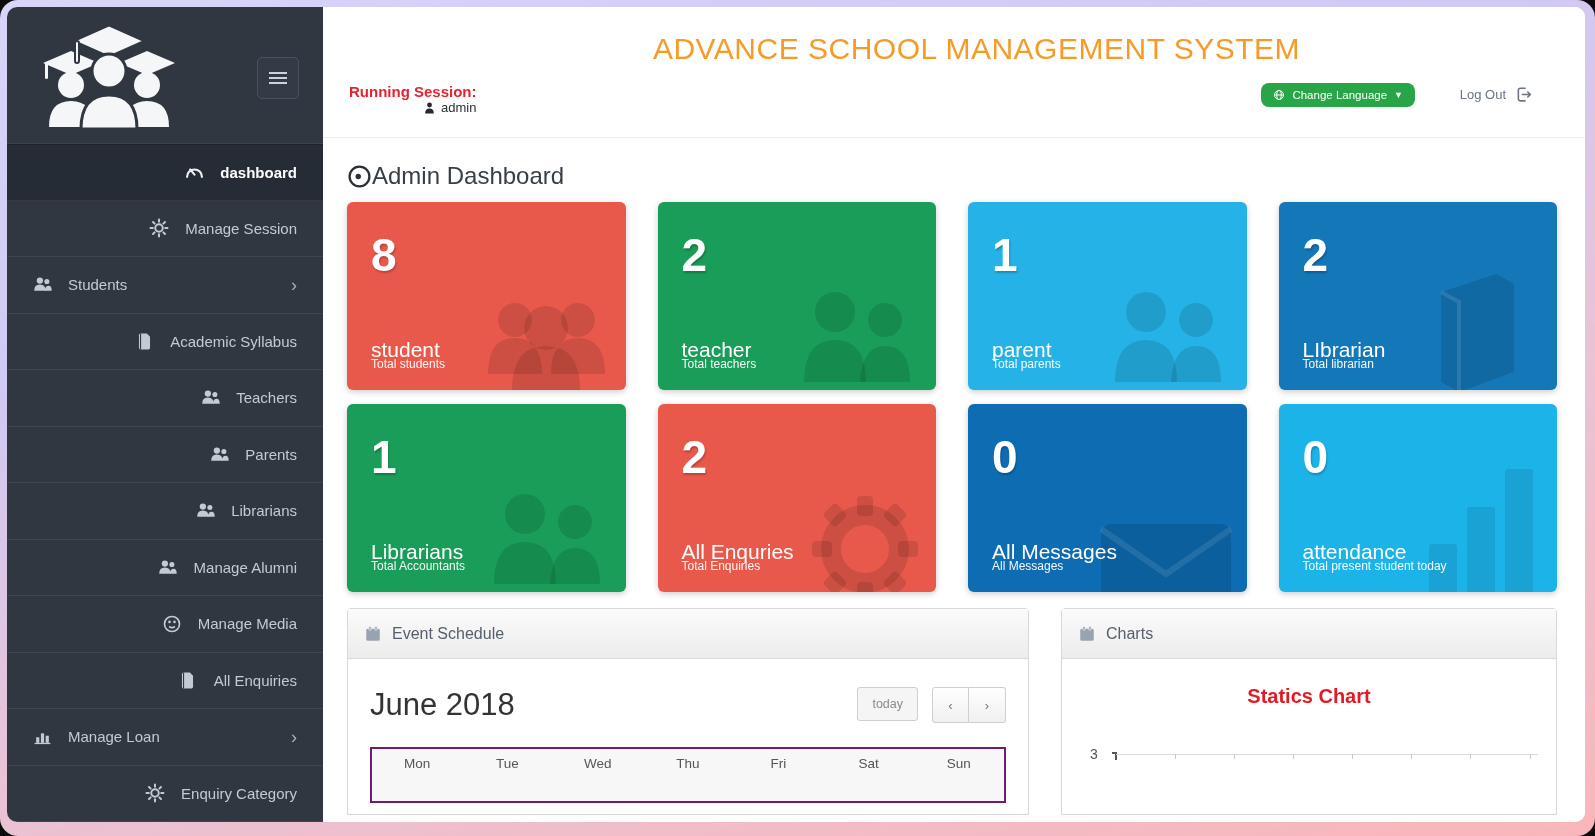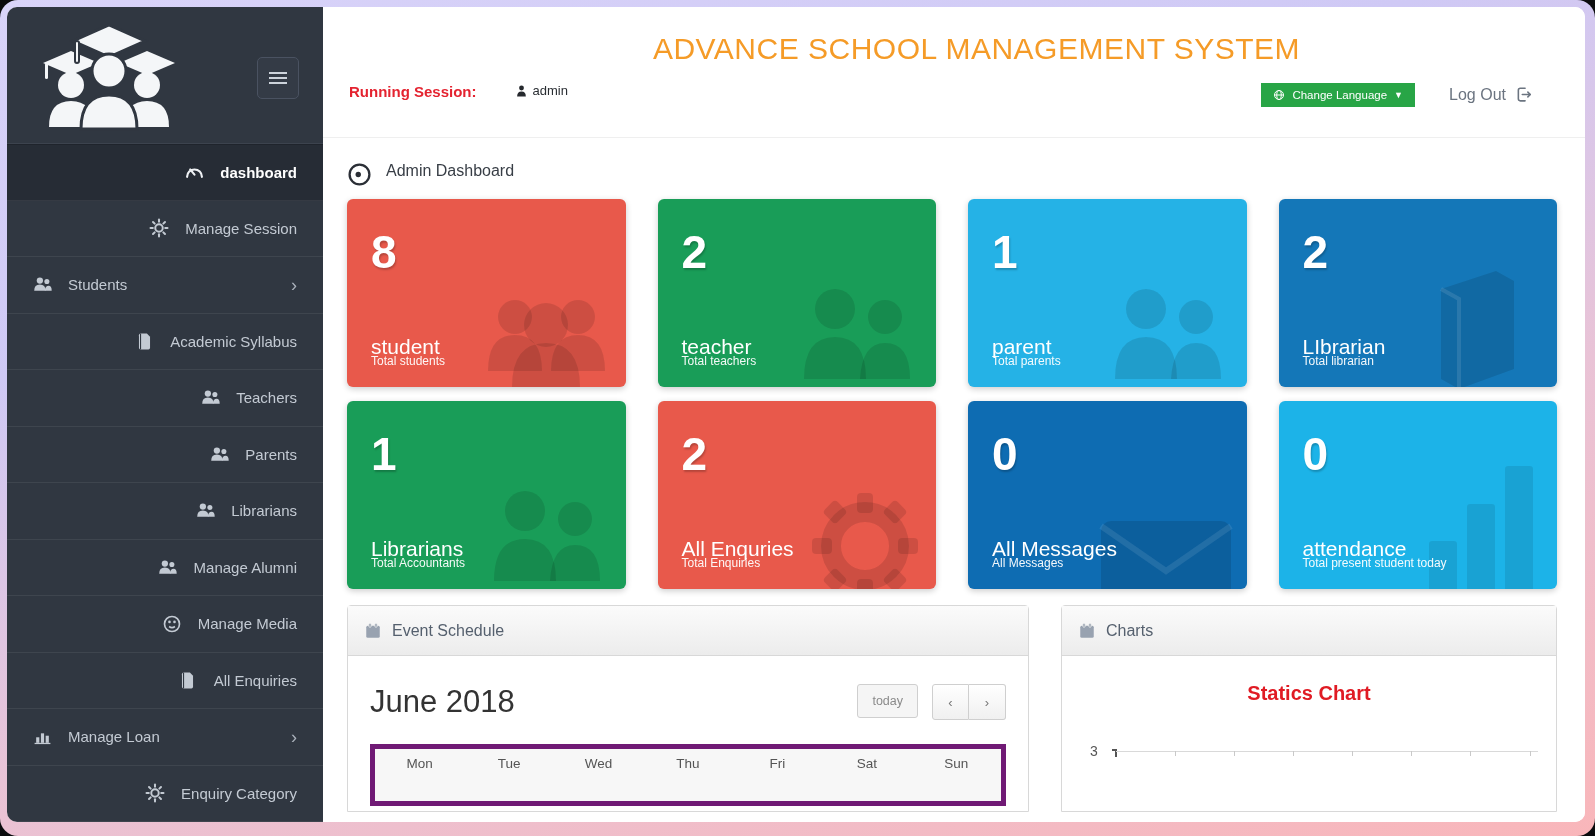--- a/index.html
+++ b/index.html
@@ -41,35 +41,35 @@
   }
   .nav-item.active { background:#262c35; color:#ffffff; font-weight:bold; border-top:1px solid #1f242c; }
   .nav-ico { width:22px; height:22px; margin-right:15px; display:inline-flex; align-items:center; justify-content:center; flex-shrink:0; }
   .nav-chev { margin-left:auto; font-size:18px; color:#aab1bb; line-height:1; }
 
   
   .main { flex:1; background:#ffffff; position:relative; overflow:hidden; }
   .main-title { text-align:center; margin-top:25px; font-size:30px; font-weight:500; letter-spacing:.5px; color:#f59b27;padding-left:45px; }
 
   .topbar { position:relative; margin-top:17px; height:30px; padding-left:26px; }
-  .session { display:inline-flex; align-items:flex-start; }
+  .session { display:inline-flex; align-items:flex-end;flex-direction:column; }
   .session-label { color:#e42330; font-weight:bold; font-size:15px; }
   .session-user { display:inline-flex; align-items:center; margin-left:38px; color:#2a2e33; font-size:13px; gap:5px; }
   .lang-btn {
     position:absolute; right:170px; top:0;
-    background:#28a546; color:#fff; border:none; border-radius:0;
+    background:#28a546; color:#fff; border:none; border-radius:8px;
     font-size:11.5px; padding:6px 12px; cursor:pointer;
     display:inline-flex; align-items:center; gap:7px;
     font-family:"Liberation Sans", sans-serif;
   }
-  .logout { position:absolute; right:52px; top:2px; color:#6b7480; font-size:16px; cursor:pointer; display:inline-flex; align-items:center; gap:8px; }
+  .logout { position:absolute; right:52px; top:2px; color:#6b7480; font-size:13px; cursor:pointer; display:inline-flex; align-items:center; gap:8px; }
   .hr { border-top:1px solid #efefef; margin-top:24px; }
 
   .content { padding:24px 28px 0 24px; }
-  .page-heading { display:flex; gap:14px; color:#383e46; font-size:16px; margin-bottom:12px; }
+  .page-heading { display:flex; align-items:center; color:#383e46; font-size:24px; margin-bottom:12px; }
 
   
   .cards-grid { display:grid; grid-template-columns:repeat(4,1fr); gap:14px 32px; }
   .card {
     height:188px; border-radius:6px; position:relative; overflow:hidden;
     color:#fff; cursor:pointer;
     box-shadow:0 2px 6px rgba(0,0,0,.2);
   }
   .card-count { position:absolute; left:24px; top:26px; font-size:46px; font-weight:bold; text-shadow:1px 2px 2px rgba(0,0,0,.22); }
   .card-label { position:absolute; left:24px; bottom:28px; font-size:21px; font-weight:500; }
@@ -97,21 +97,21 @@
   .nav-btns { margin-left:14px; display:flex; }
   .nav-btns button {
     width:37px; height:36px; background:linear-gradient(#fff,#f0f0f0);
     border:1px solid #cfcfcf; color:#777; font-size:13px; cursor:pointer;
     font-family:"Liberation Sans", sans-serif;
   }
   .nav-btns button:first-child { border-radius:3px 0 0 3px; }
   .nav-btns button:last-child  { border-radius:0 3px 3px 0; border-left:none; }
   .weekday-row {
     margin-top:24px; display:grid; grid-template-columns:repeat(7,1fr);
-    background:#f7f7f7; border:5px solid #701a75;
+    background:#f7f7f7; border:2px solid #701a75;
     padding:7px 0 30px; text-align:center; font-size:13.5px; color:#555;
   }
 
   .chart-body { padding-top:26px; }
   .statics-title { text-align:center; font-size:20px; font-weight:bold; color:#e01b24; }
   .mini-chart { position:relative; margin:46px 18px 0 28px; height:60px; }
   .mini-chart .ytick { position:absolute; left:0; top:-8px; font-size:14px; color:#555; }
   .mini-chart .axis { position:absolute; left:26px; right:0; top:0; border-top:1px solid #d9d9d9; }
   .mini-chart .axis i { position:absolute; top:-1px; width:1px; height:5px; background:#c9c9c9; }
   .mini-chart .ybracket { position:absolute; left:22px; top:-2px; width:5px; height:8px; border-top:2px solid #555; border-right:2px solid #555; }

